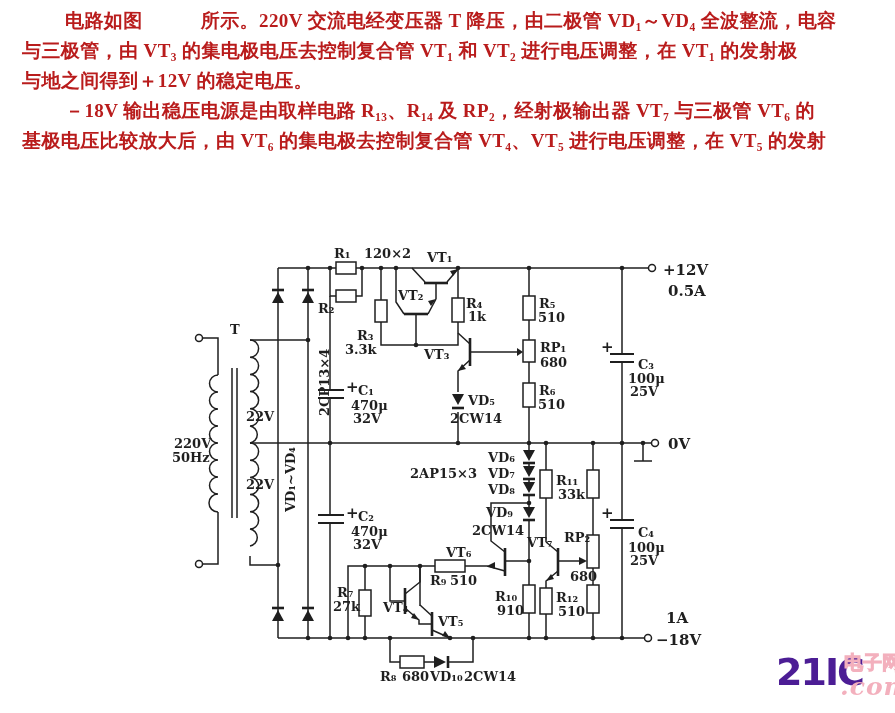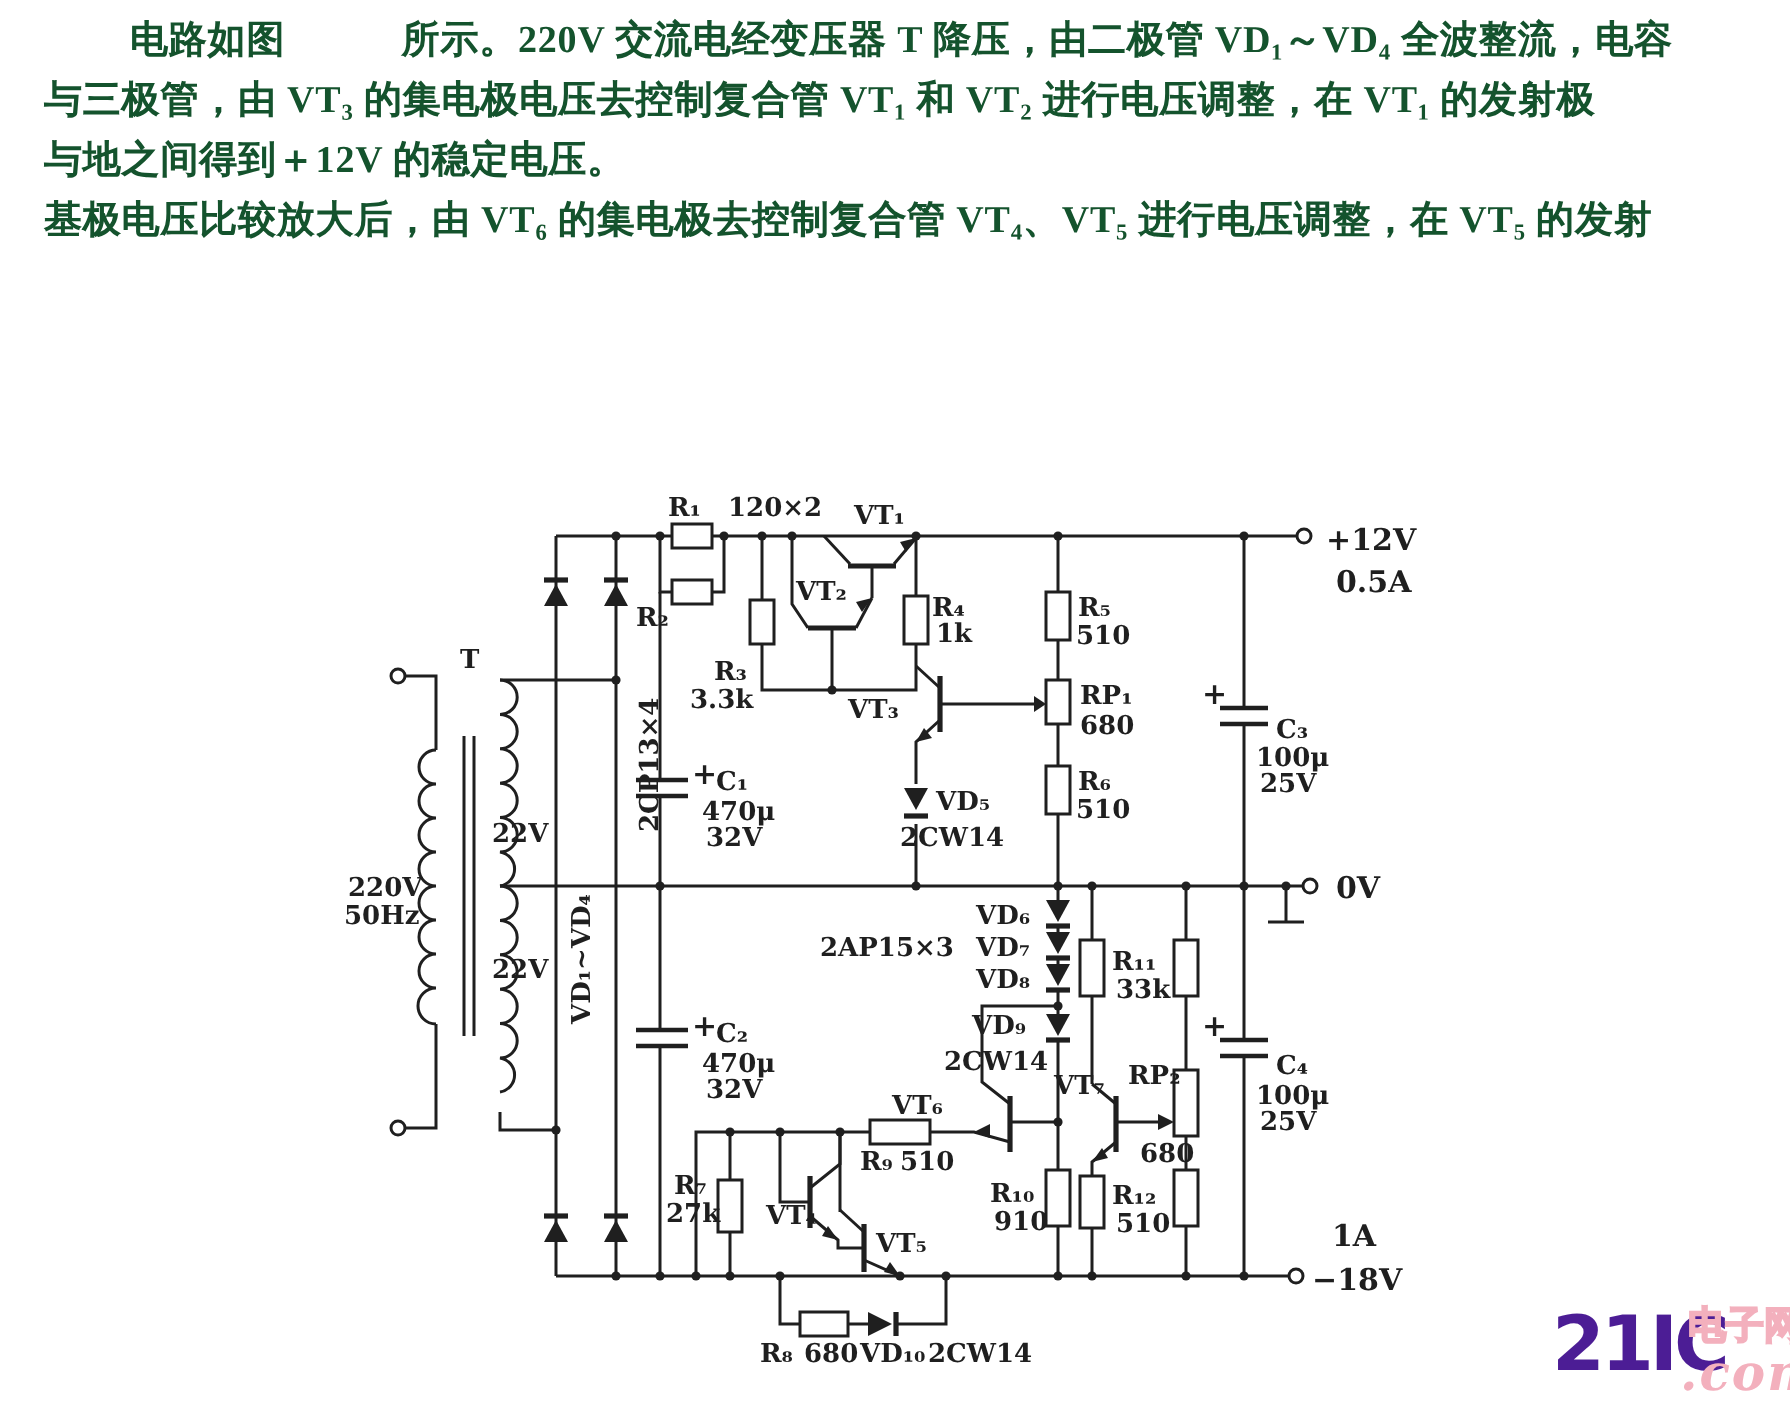--- a/index.html
+++ b/index.html
@@ -7,21 +7,21 @@
     width:895px;height:713px;position:relative;overflow:hidden;
     background:#ffffff;
     font-family:"Liberation Serif","DejaVu Serif",serif;
   }
   .textblock{
     position:absolute;left:22px;top:6px;width:860px;
     color:#1c1c1c;
   }
   .tline{
     font-size:19px;font-weight:bold;line-height:30px;height:30px;
-    letter-spacing:0.4px;white-space:nowrap;color:#14532d;
+    letter-spacing:0.4px;white-space:nowrap;color:#b91c1c;
   }
   .tline.indent{padding-left:43px;}
   svg text{
     font-family:"DejaVu Serif","Liberation Serif",serif;
     fill:#1f1f1f;font-size:13px;font-weight:bold;
   }
   svg .big{font-size:15px;}
   svg .wire{stroke:#1f1f1f;stroke-width:1.5;fill:none;}
   svg .bar{stroke:#1f1f1f;stroke-width:2.6;fill:none;}
   svg .comp{stroke:#1f1f1f;stroke-width:1.5;fill:#ffffff;}
@@ -45,20 +45,21 @@
     font-size:25px;color:#f3b0bd;letter-spacing:1px;
   }
 </style>
 </head>
 <body>
 
 <div class="textblock">
   <div class="tline indent">电路如图　　　所示。220V 交流电经变压器 T 降压，由二极管 VD₁～VD₄ 全波整流，电容</div>
   <div class="tline">与三极管，由 VT₃ 的集电极电压去控制复合管 VT₁ 和 VT₂ 进行电压调整，在 VT₁ 的发射极</div>
   <div class="tline">与地之间得到＋12V 的稳定电压。</div>
+  <div class="tline indent">－18V 输出稳压电源是由取样电路 R₁₃、R₁₄ 及 RP₂，经射极输出器 VT₇ 与三极管 VT₆ 的</div>
   <div class="tline">基极电压比较放大后，由 VT₆ 的集电极去控制复合管 VT₄、VT₅ 进行电压调整，在 VT₅ 的发射</div>
 </div>
 
 <svg style="position:absolute;left:0;top:0;" width="895" height="713" viewBox="0 0 895 713">
 
   <g>
 
     <path class="wire" d="M278,268 H648"></path>
     <path class="wire" d="M278,268 V638"></path>
     <path class="wire" d="M308,268 V638"></path>

